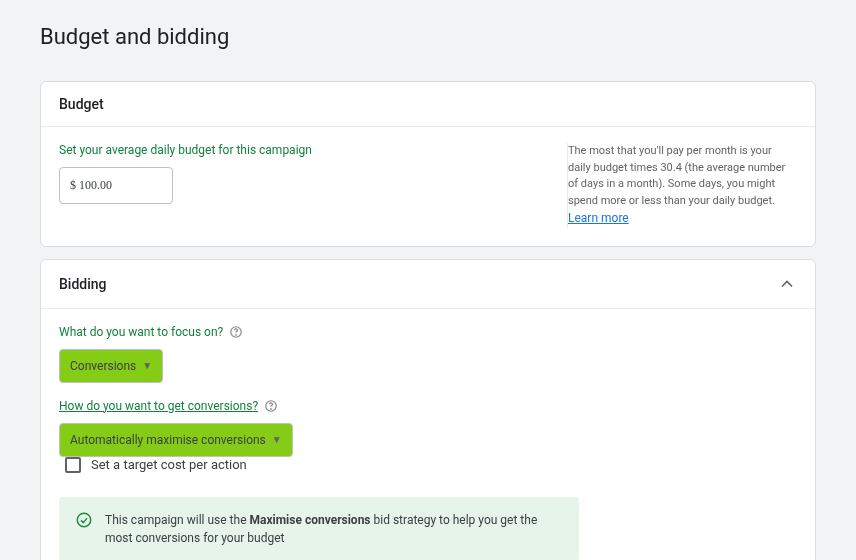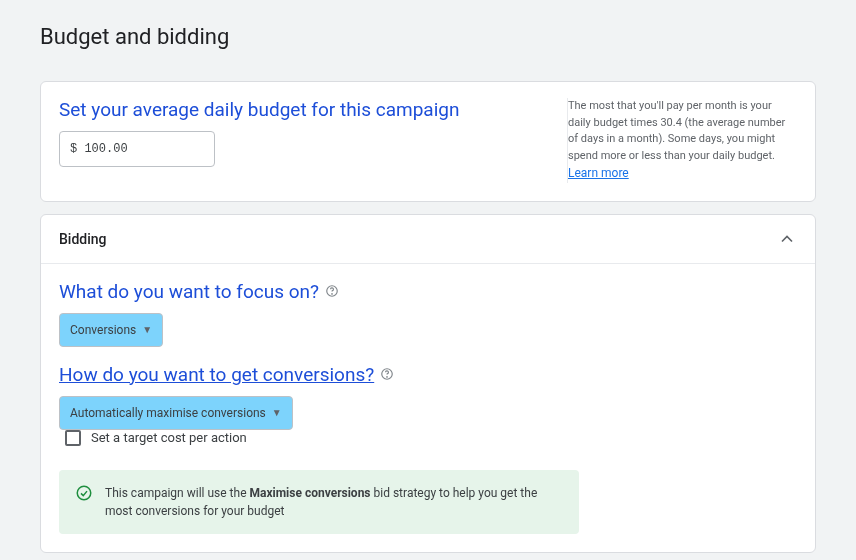--- a/index.html
+++ b/index.html
@@ -47,48 +47,48 @@
       padding-right: 20px;
     }
     .budget-right {
       width: 230px;
       font-size: 11px;
       line-height: 1.5;
       color: #5f6368;
       border-left: 1px solid #e8eaed;
     }
     .field-label {
-      font-size: 19px;
-      color: #1d4ed8;
+      font-size: 12px;
+      color: #15803d;
       margin-bottom: 10px;
       display: flex;
       align-items: center;
       gap: 6px;
       text-align: right;
     }
     .text-input {
-      width: 156px;
+      width: 114px;
       padding: 10px 10px;
       border: 1px solid #bdc1c6;
       border-radius: 4px;
       font-size: 12px;
       color: #3c4043;
-      font-family: Liberation Mono, monospace;
+      font-family: Liberation Serif, serif;
     }
     .dropdown {
       display: inline-flex;
       align-items: center;
       gap: 6px;
       padding: 9px 10px;
       border: 1px solid #bdc1c6;
       border-radius: 4px;
       font-size: 12px;
       color: #3c4043;
       cursor: pointer;
-      background: #7dd3fc;
+      background: #84cc16;
     }
     .dropdown-arrow {
       font-size: 10px;
       color: #5f6368;
     }
     .hint {
       font-size: 11px;
       color: #80868b;
       margin-top: 6px;
     }
@@ -149,20 +149,23 @@
       color: #5f6368;
       cursor: pointer;
     }
   </style>
 </head>
 <body>
 
 <h1 class="page-title">Budget and bidding</h1>
 
 <div class="card">
+  <div class="card-header">
+    <div class="card-title">Budget</div>
+  </div>
   <div class="card-body budget-body">
     <div class="budget-left">
       <div class="field-label">Set your average daily budget for this campaign</div>
       <input type="text" class="text-input" value="$ 100.00" style="">
     </div>
     <div class="budget-right">
       <span>The most that you'll pay per month is your daily budget times 30.4 (the average number of days in a month). Some days, you might spend more or less than your daily budget. </span>
       <a class="link learn-more">Learn more</a>
     </div>
   </div>

